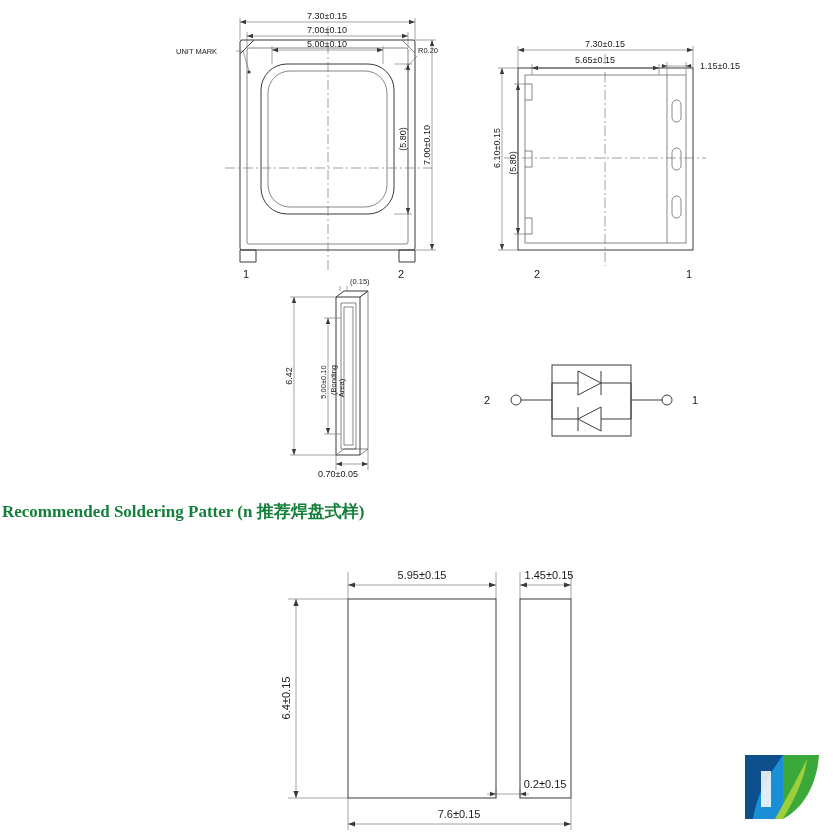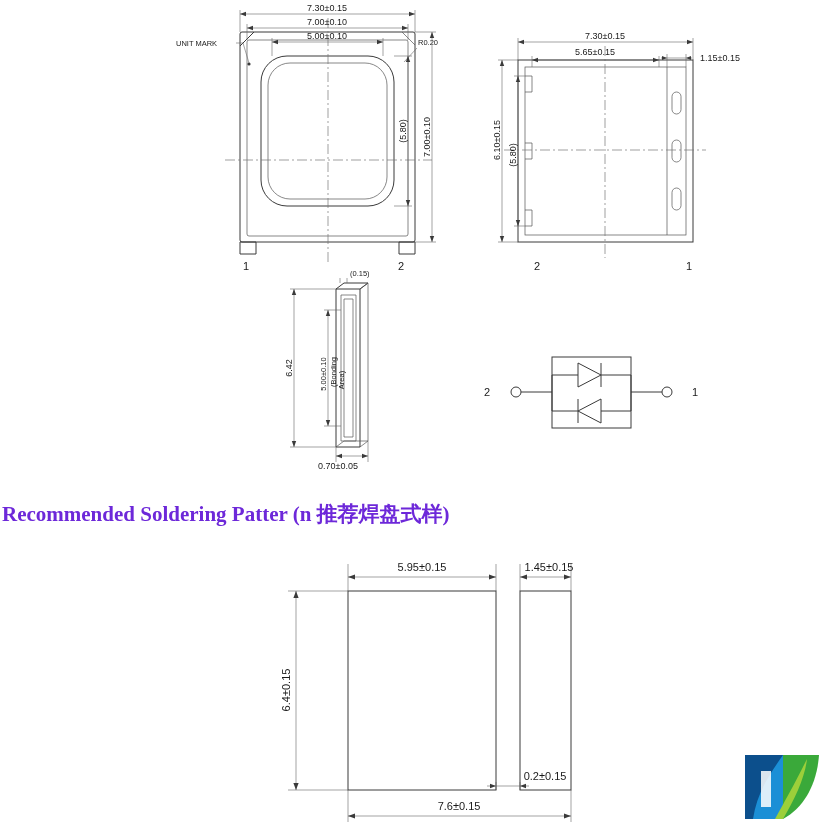--- a/index.html
+++ b/index.html
@@ -3,36 +3,36 @@
 <meta charset="utf-8">
 <style>
   html,body{margin:0;padding:0;}
   body{
     width:833px;height:833px;
     background:#ffffff;
     font-family:"Liberation Sans", sans-serif;
     position:relative;
     overflow:hidden;
   }
-  .sheet{position:absolute;left:0;top:0;width:833px;height:798px;}
+  .sheet{position:absolute;left:0;top:8px;width:833px;height:798px;}
   svg{display:block;}
   .ln{stroke:#3a3a3a;stroke-width:1;fill:none;}
   .ln-thin{stroke:#555;stroke-width:0.7;fill:none;}
   .ln-dash{stroke:#777;stroke-width:0.7;fill:none;stroke-dasharray:10 3 2 3;}
   .ln-ext{stroke:#666;stroke-width:0.6;fill:none;}
   .pad{fill:none;stroke:#3a3a3a;stroke-width:1;}
   .txt{font-family:"Liberation Sans", sans-serif;font-size:9px;fill:#1a1a1a;}
   .txt-sm{font-family:"Liberation Sans", sans-serif;font-size:7.5px;fill:#1a1a1a;}
   .txt-num{font-family:"Liberation Sans", sans-serif;font-size:11px;fill:#1a1a1a;}
   .txt-big{font-family:"Liberation Sans", sans-serif;font-size:11px;fill:#1a1a1a;}
   .heading{
     position:absolute;
     left:2px;top:500px;
     font-family:"Liberation Serif", serif;
-    font-size:21px;font-weight:bold;color:#6d28d9;
+    font-size:17px;font-weight:bold;color:#15803d;
     letter-spacing:0px;
   }
   .logo{
     position:absolute;right:8px;bottom:6px;width:86px;height:78px;
   }
   .wm{
     position:absolute;right:84px;bottom:56px;
     font-family:"Liberation Serif", serif;
     font-size:34px;color:#eceff0;letter-spacing:4px;
     user-select:none;

